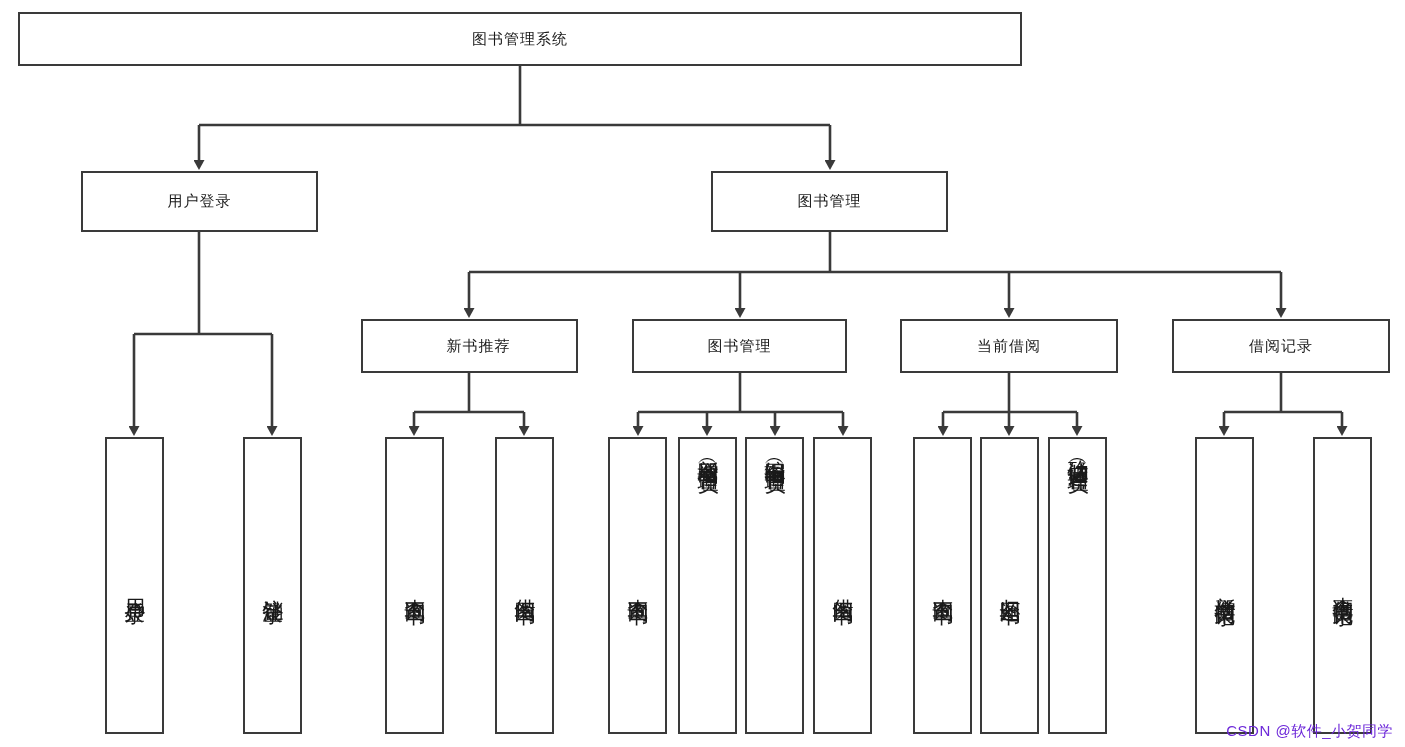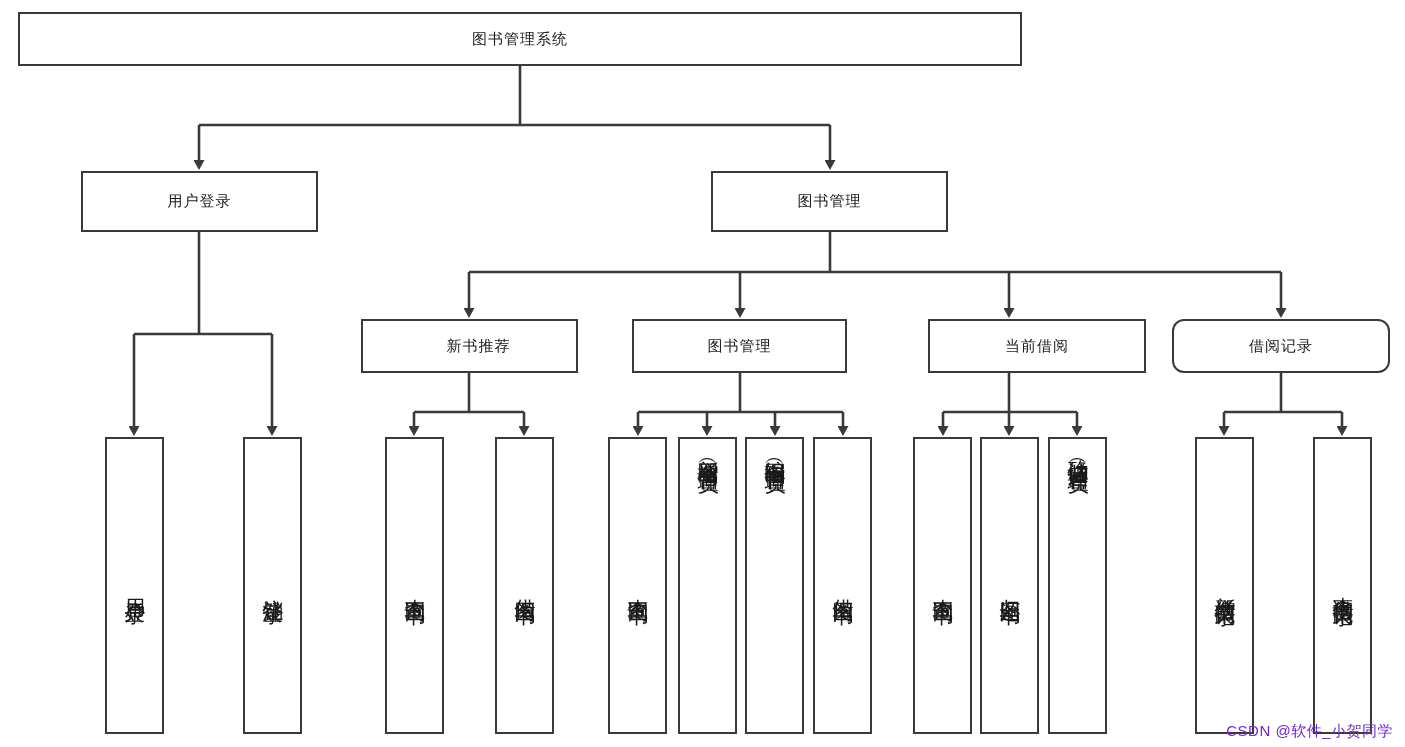--- a/index.html
+++ b/index.html
@@ -123,22 +123,22 @@
     </g>
   </svg>
 
   <div class="node h" style="left:18px; top:12px; width:1004px; height:54px;">图书管理系统</div>
 
   <div class="node h" style="left:81px; top:171px; width:237px; height:61px;">用户登录</div>
   <div class="node h" style="left:711px; top:171px; width:237px; height:61px;">图书管理</div>
 
   <div class="node h" style="left:361px; top:319px; width:217px; height:54px;padding-left:18px;">新书推荐</div>
   <div class="node h" style="left:632px; top:319px; width:215px; height:54px;">图书管理</div>
-  <div class="node h" style="left:900px; top:319px; width:218px; height:54px;margin-left:28px;">当前借阅</div>
-  <div class="node h" style="left:1172px; top:319px; width:218px; height:54px;border-radius:12px;">借阅记录</div>
+  <div class="node h" style="left:900px; top:319px; width:218px; height:54px;">当前借阅</div>
+  <div class="node h" style="left:1172px; top:319px; width:218px; height:54px;">借阅记录</div>
 
   <div class="node v mid" style="left:105px; top:437px; width:59px; height:297px;">
     <span class="vtext">用户登录</span>
   </div>
   <div class="node v mid" style="left:243px; top:437px; width:59px; height:297px;">
     <span class="vtext">注销登录</span>
   </div>
 
   <div class="node v mid" style="left:385px; top:437px; width:59px; height:297px;">
     <span class="vtext">查询图书</span>

